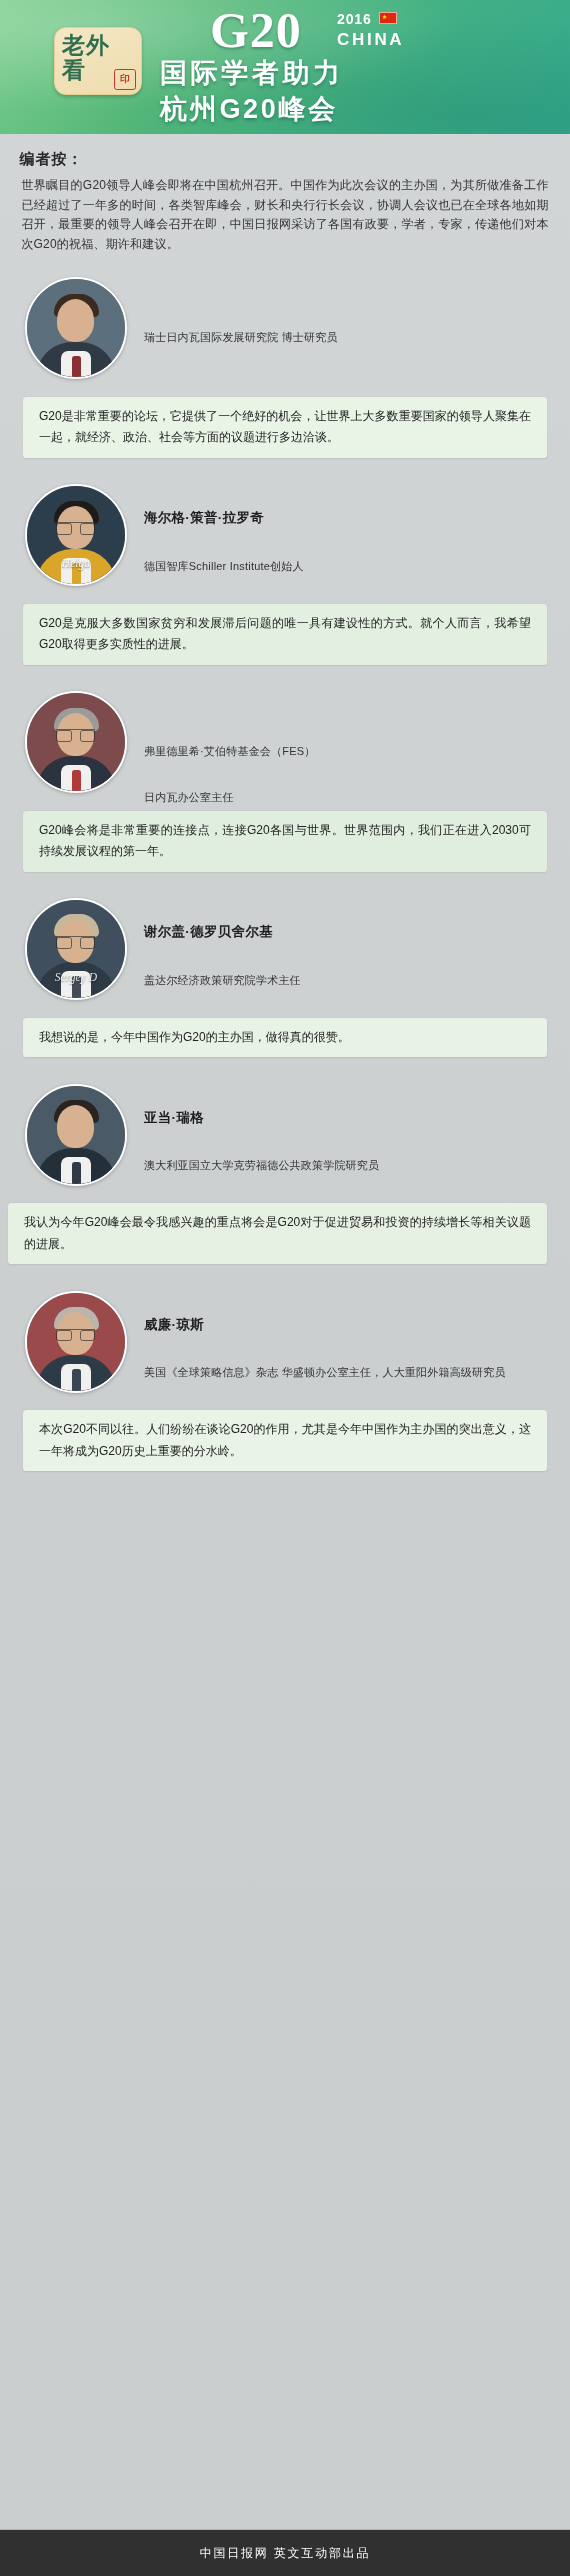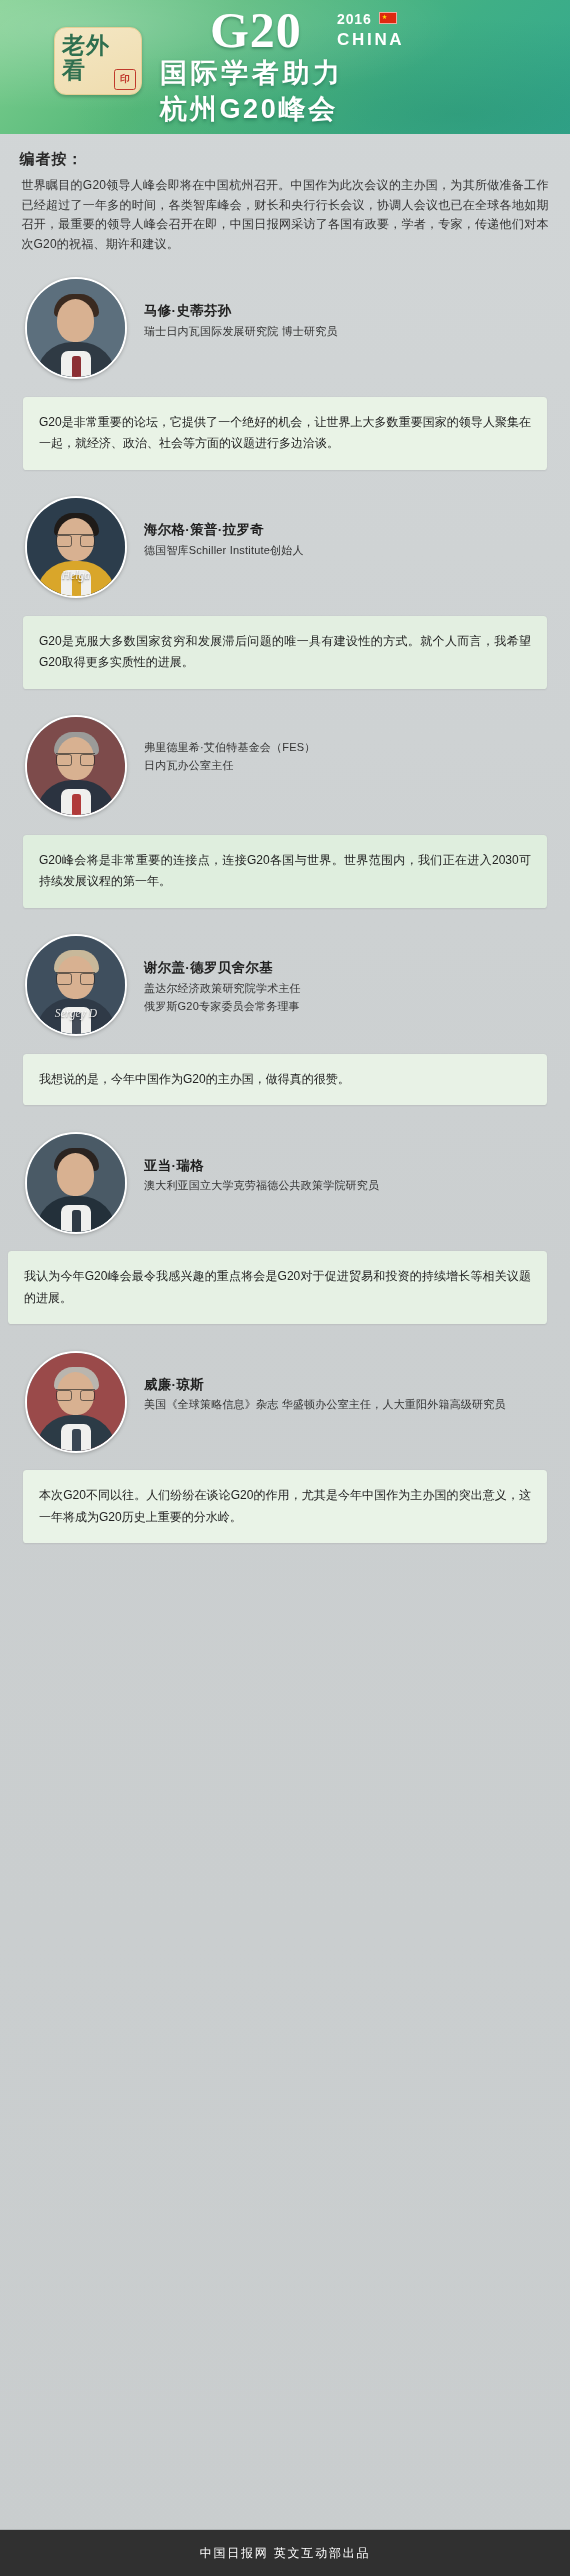--- a/index.html
+++ b/index.html
@@ -289,29 +289,30 @@
     font-weight: bold;
     color: #1f1f1f;
     line-height: 21.4px;
     letter-spacing: 0.4px;
   }
   .person-title {
     font-size: 11px;
     color: #333333;
     line-height: 18px;
     letter-spacing: 0.2px;
+    margin-top: 28px;
   }
 
   
   .quote {
     position: relative;
     margin: 12.5px 23px 0 23px;
     background: #e8f4e5;
     border-radius: 3.6px;
-    padding: 15px 16px;
+    padding: 9px 16px;
     font-size: 12px;
     line-height: 21.4px;
     color: #222222;
     text-align: justify;
     box-shadow: 0 0.9px 1.8px rgba(0,0,0,0.08);
   }
   .quote.tint-a { background: #e9f3e6; }
   .quote.tint-b { background: #e3efe1; }
   .quote.tint-c { background: #dfeede; }
   .quote.tint-d { background: #e8f2e6; }
@@ -371,21 +372,20 @@
         <div class="person-head">
           <div class="avatar left">
             <div class="ph-bg" style="background:#5c6f7d"></div>
             <div class="ph-body" style="background:#2f3a44"></div>
             <div class="ph-shirt"></div>
             <div class="ph-tie" style="background:#8c2f34"></div>
             <div class="ph-hair" style="background:#3a2a20"></div>
             <div class="ph-head"></div>
           </div>
           <div class="person-meta to-right">
-            <div class="person-name">马修·史蒂芬孙</div>
             <div class="person-title">瑞士日内瓦国际发展研究院 博士研究员</div>
           </div>
         </div>
         <div class="quote tint-a">G20是非常重要的论坛，它提供了一个绝好的机会，让世界上大多数重要国家的领导人聚集在一起，就经济、政治、社会等方面的议题进行多边洽谈。</div>
       </div>
       <div class="person">
         <div class="person-head">
           <div class="avatar left">
             <div class="ph-bg" style="background:#2c3d4c"></div>
             <div class="ph-body" style="background:#d9a62a"></div>

